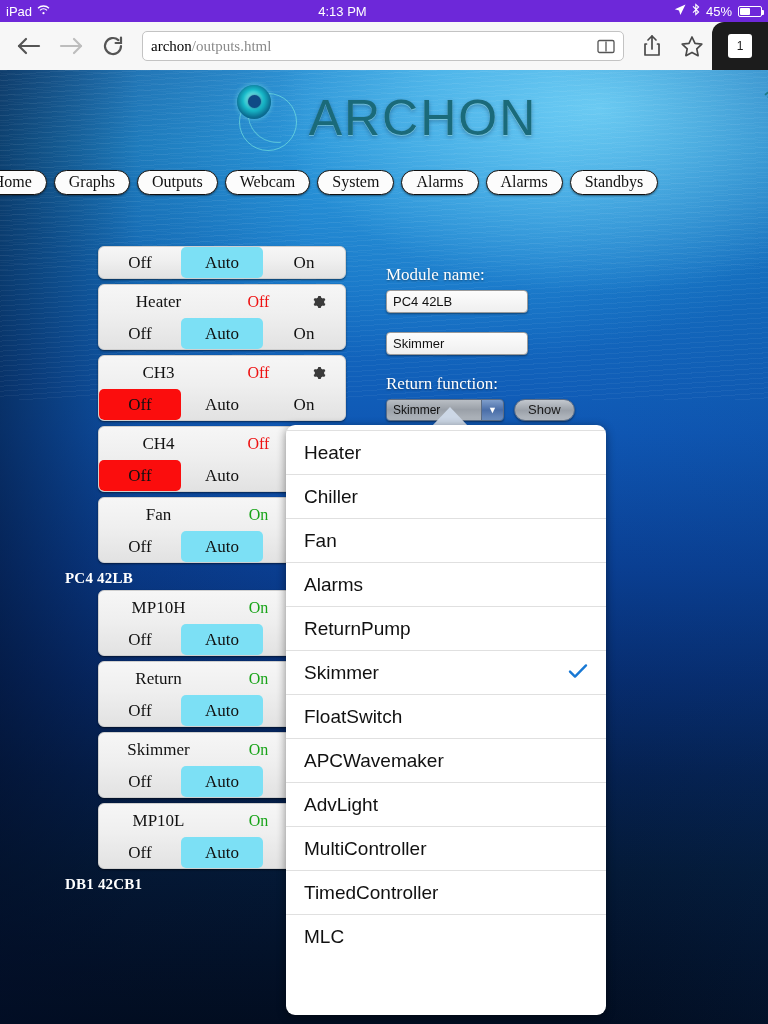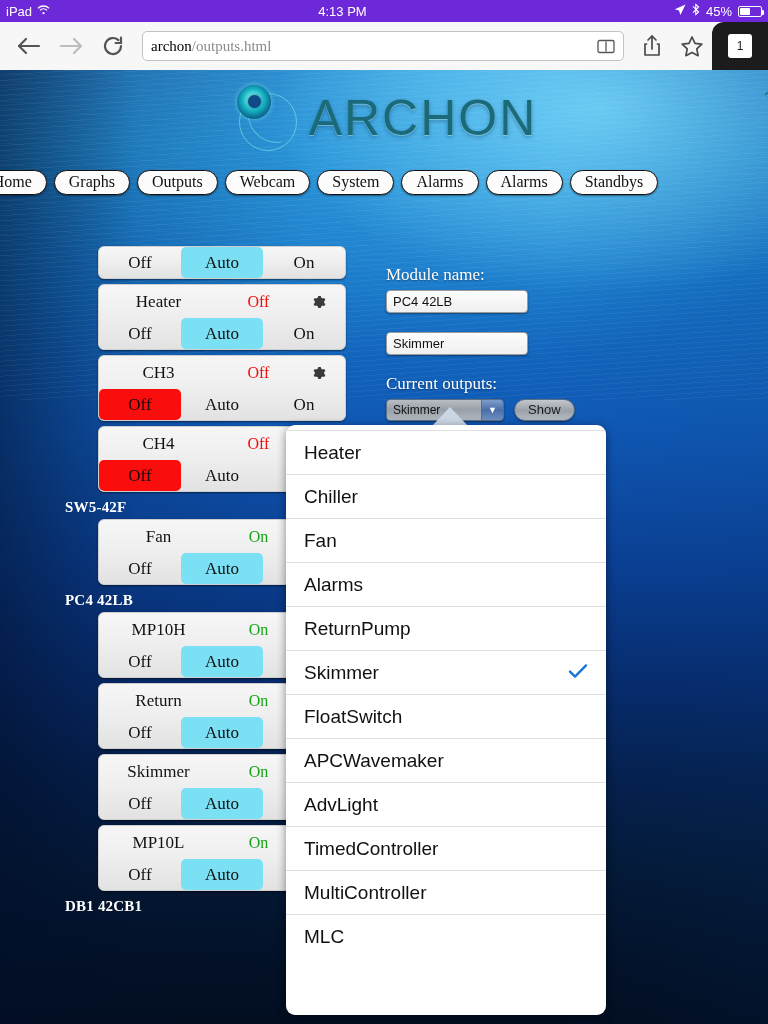--- a/index.html
+++ b/index.html
@@ -438,21 +438,20 @@
                 <path d="M20.2 13.3l.1-1.3-.1-1.3 1.7-1.3-1.6-2.8-2 .7a7.6 7.6 0 0 0-2.2-1.3L15.7 4h-3.4l-.4 2a7.6 7.6 0 0 0-2.2 1.3l-2-.7-1.6 2.8 1.7 1.3-.1 1.3.1 1.3-1.7 1.3 1.6 2.8 2-.7c.66.55 1.4 1 2.2 1.3l.4 2h3.4l.4-2c.8-.3 1.54-.75 2.2-1.3l2 .7 1.6-2.8-1.7-1.3z"></path>
               </svg>
             </div>
           </div>
           <div class="seg">
             <div class="sel-off">Off</div>
             <div class="">Auto</div>
             <div class="">On</div>
           </div>
         </div>
-        <div class="grp-header">SW5-42F</div>
         <div class="card">
           <div class="card-top">
             <div class="c-name">Fan</div>
             <div class="c-state on">On</div>
             <div class="c-gear">
               <svg class="gear-ico" viewBox="0 0 24 24" fill="currentColor">
                 <path d="M12 8.4a3.6 3.6 0 1 0 0 7.2 3.6 3.6 0 0 0 0-7.2zm0 5.6a2 2 0 1 1 0-4 2 2 0 0 1 0 4z"></path>
                 <path d="M20.2 13.3l.1-1.3-.1-1.3 1.7-1.3-1.6-2.8-2 .7a7.6 7.6 0 0 0-2.2-1.3L15.7 4h-3.4l-.4 2a7.6 7.6 0 0 0-2.2 1.3l-2-.7-1.6 2.8 1.7 1.3-.1 1.3.1 1.3-1.7 1.3 1.6 2.8 2-.7c.66.55 1.4 1 2.2 1.3l.4 2h3.4l.4-2c.8-.3 1.54-.75 2.2-1.3l2 .7 1.6-2.8-1.7-1.3z"></path>
               </svg>
             </div>
@@ -534,21 +533,21 @@
         </div>
         <div class="grp-header">DB1 42CB1</div>
       </div>
 
     <div class="form">
       <div class="flabel">Module name:</div>
       <input class="ftext" readonly="" value="PC4 42LB" style="">
       <div class="fgap"></div>
       <input class="ftext" readonly="" value="Skimmer" style="">
       <div class="fgap"></div>
-      <div class="flabel">Current outputs:</div>
+      <div class="flabel">Return function:</div>
       <div class="selrow">
         <div class="selctl">
           <div class="selval">Skimmer</div>
           <div class="selarrow">▼</div>
         </div>
         <div class="showbtn">Show</div>
       </div>
     </div>
 
     <div class="pop-arrow"></div>
@@ -578,24 +577,24 @@
           <div class="pop-item">
             <div class="lbl">FloatSwitch</div>
           </div>
           <div class="pop-item">
             <div class="lbl">APCWavemaker</div>
           </div>
           <div class="pop-item">
             <div class="lbl">AdvLight</div>
           </div>
           <div class="pop-item">
+            <div class="lbl">MultiController</div>
+          </div>
+          <div class="pop-item">
             <div class="lbl">TimedController</div>
-          </div>
-          <div class="pop-item">
-            <div class="lbl">MultiController</div>
           </div>
           <div class="pop-item">
             <div class="lbl">MLC</div>
           </div>
         </div>
     </div>
   </div>
 </div>
 
 </body></html>

